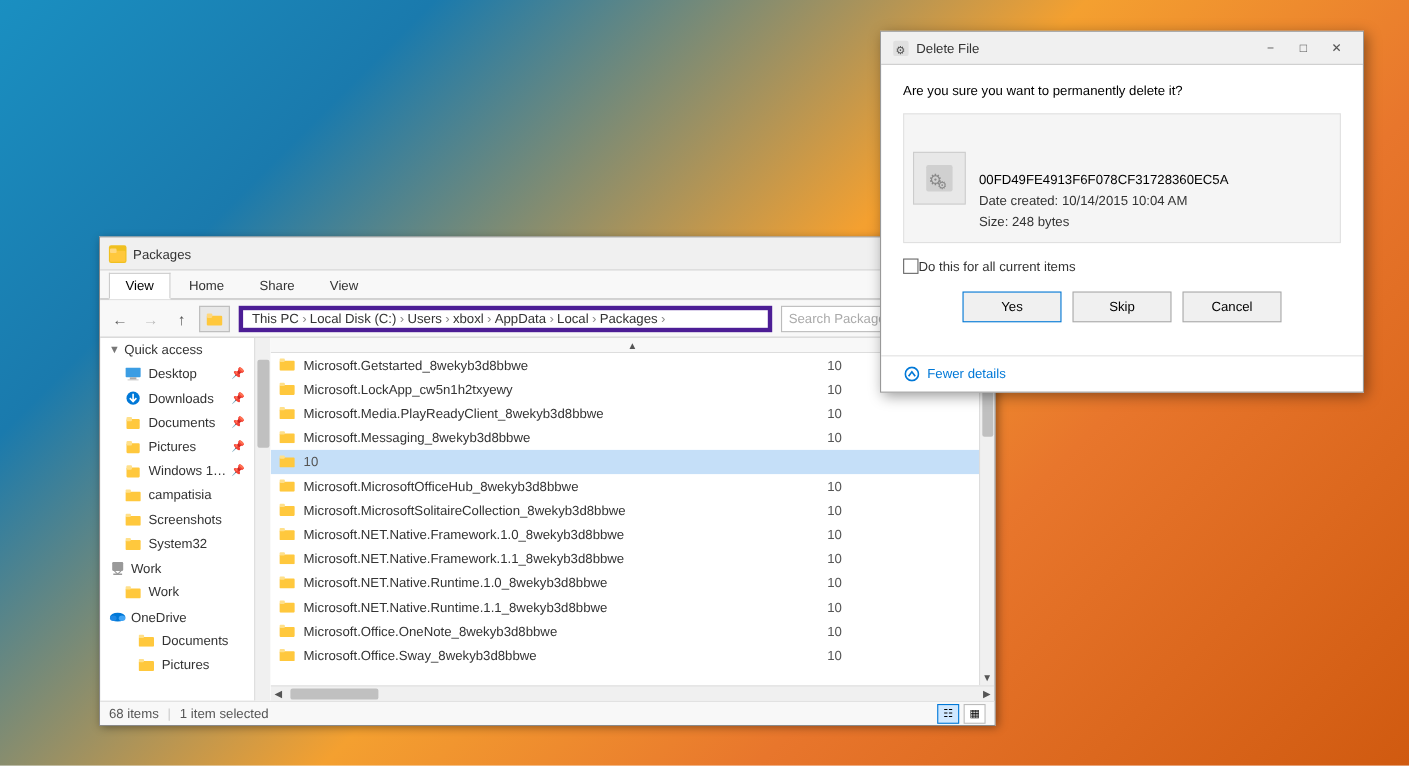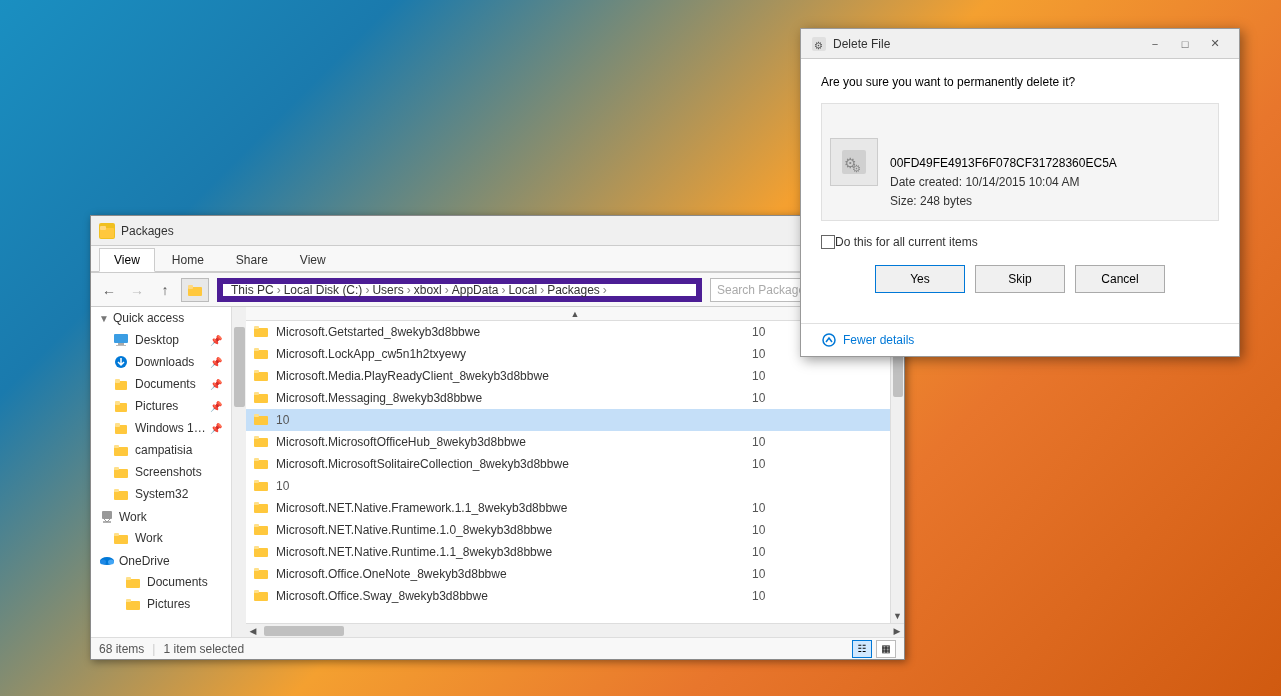--- a/index.html
+++ b/index.html
@@ -124,21 +124,21 @@
       align-items: center;
       justify-content: center;
       font-size: 14px;
       color: #555;
       border-radius: 2px;
     }
     .nav-btn.disabled { color: #bbb; cursor: default; }
     .breadcrumb-bar {
       flex: 1;
       height: 24px;
-      border: 6px solid #4c1d95;
+      border: 4px solid #4c1d95;
       background: #fff;
       display: flex;
       align-items: center;
       padding: 0 8px;
       font-size: 12px;
       color: #333;
     }
     .breadcrumb-arrow { color: #888; margin: 0 3px; }
     .refresh-btn {
       width: 24px;
@@ -810,20 +810,21 @@
             <span class="file-date">10</span>
           </div>
 
           <div class="file-row">
             <div class="file-icon">
               <svg width="14" height="12" viewBox="0 0 14 12">
                   <rect x="0" y="3" width="14" height="9" fill="#ffc83d" rx="1"></rect>
                   <rect x="0" y="1" width="5" height="3" fill="#ffe08a" rx="1"></rect>
                 </svg>
             </div>
+            <span class="file-name">Microsoft.NET.Native.Framework.1.0_8wekyb3d8bbwe</span>
             <span class="file-date">10</span>
           </div>
 
           <div class="file-row">
             <div class="file-icon">
               <svg width="14" height="12" viewBox="0 0 14 12">
                   <rect x="0" y="3" width="14" height="9" fill="#ffc83d" rx="1"></rect>
                   <rect x="0" y="1" width="5" height="3" fill="#ffe08a" rx="1"></rect>
                 </svg>
             </div>

